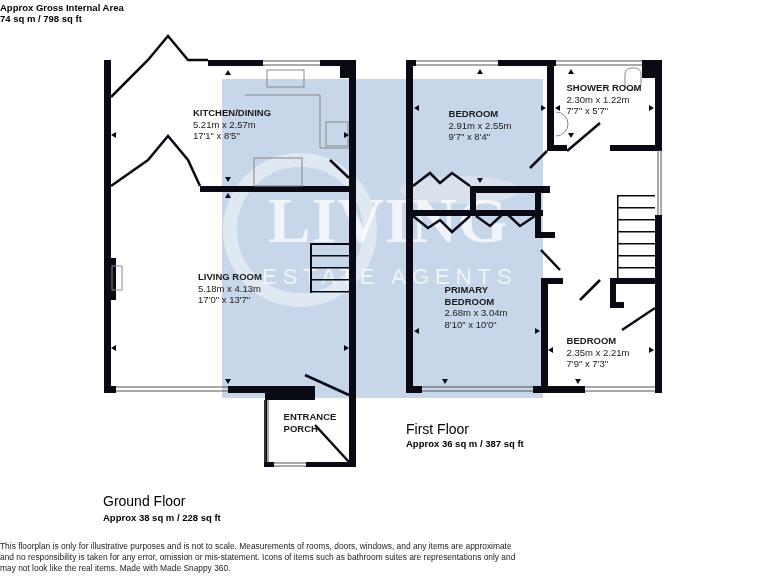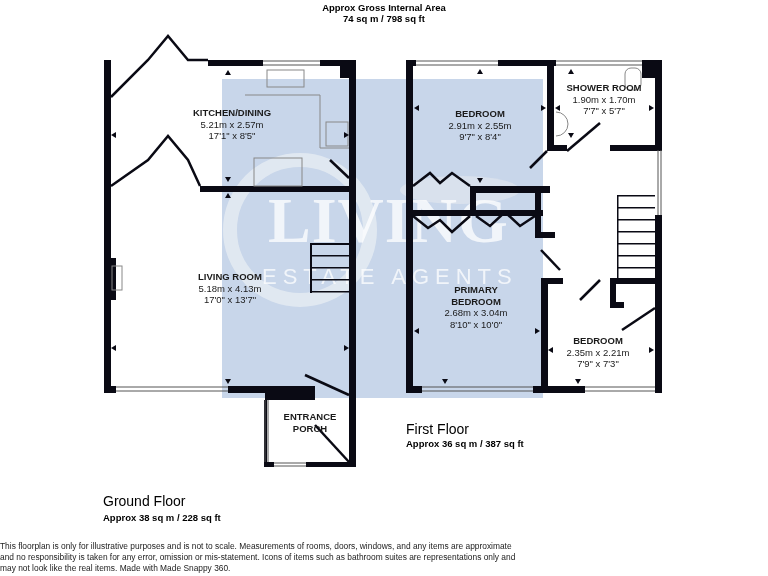--- a/index.html
+++ b/index.html
@@ -1,19 +1,19 @@
 <!DOCTYPE html>
 <html><head>
 <meta charset="utf-8">
 <style>
   html, body { margin:0; padding:0; background:#ffffff; }
   body { width:768px; height:576px; position:relative; overflow:hidden; font-family:"Liberation Sans", sans-serif; color:#000; }
   .abs { position:absolute; }
-  .hdr { left:0; width:768px; text-align:center; font-weight:bold; font-size:9.5px; line-height:11px; }
-  .room-label { position:absolute; text-align:center; font-size:9.5px; line-height:11.5px; color:#1a1a1a; white-space:nowrap; transform:translateX(-50%); }
+  .hdr { left:0; width:768px; font-weight:bold; font-size:9.5px; line-height:11px; }
+  .room-label { position:absolute; text-align:left; font-size:9.5px; line-height:11.5px; color:#1a1a1a; white-space:nowrap; transform:translateX(-50%); }
   .room-name { font-weight:bold; display:block; }
   .floor-title { font-size:14px; line-height:16px; }
   .floor-area { font-size:9.5px; font-weight:bold; line-height:12px; }
   .disclaimer { left:0; width:768px; text-align:left; font-size:8.4px; line-height:10.5px; color:#222; }
   svg { position:absolute; left:0; top:0; }
   .wm-text { position:absolute; color:rgba(255,255,255,0.75); font-weight:bold; letter-spacing:1px; }
 </style>
 </head>
 <body>
 
@@ -182,21 +182,21 @@
 </div>
 
 <div class="room-label" style="left:480px; top:108px;">
   <span class="room-name">BEDROOM</span>
   <span style="display:block">2.91m x 2.55m</span>
   <span style="display:block">9'7" x 8'4"</span>
 </div>
 
 <div class="room-label" style="left:604px; top:82px;">
   <span class="room-name">SHOWER ROOM</span>
-  <span style="display:block">1.90m x 1.70m</span>
+  <span style="display:block">2.30m x 1.22m</span>
   <span style="display:block">7'7" x 5'7"</span>
 </div>
 
 <div class="room-label" style="left:476px; top:284px;">
   <span class="room-name">PRIMARY</span>
   <span class="room-name">BEDROOM</span>
   <span style="display:block">2.68m x 3.04m</span>
   <span style="display:block">8'10" x 10'0"</span>
 </div>
 

